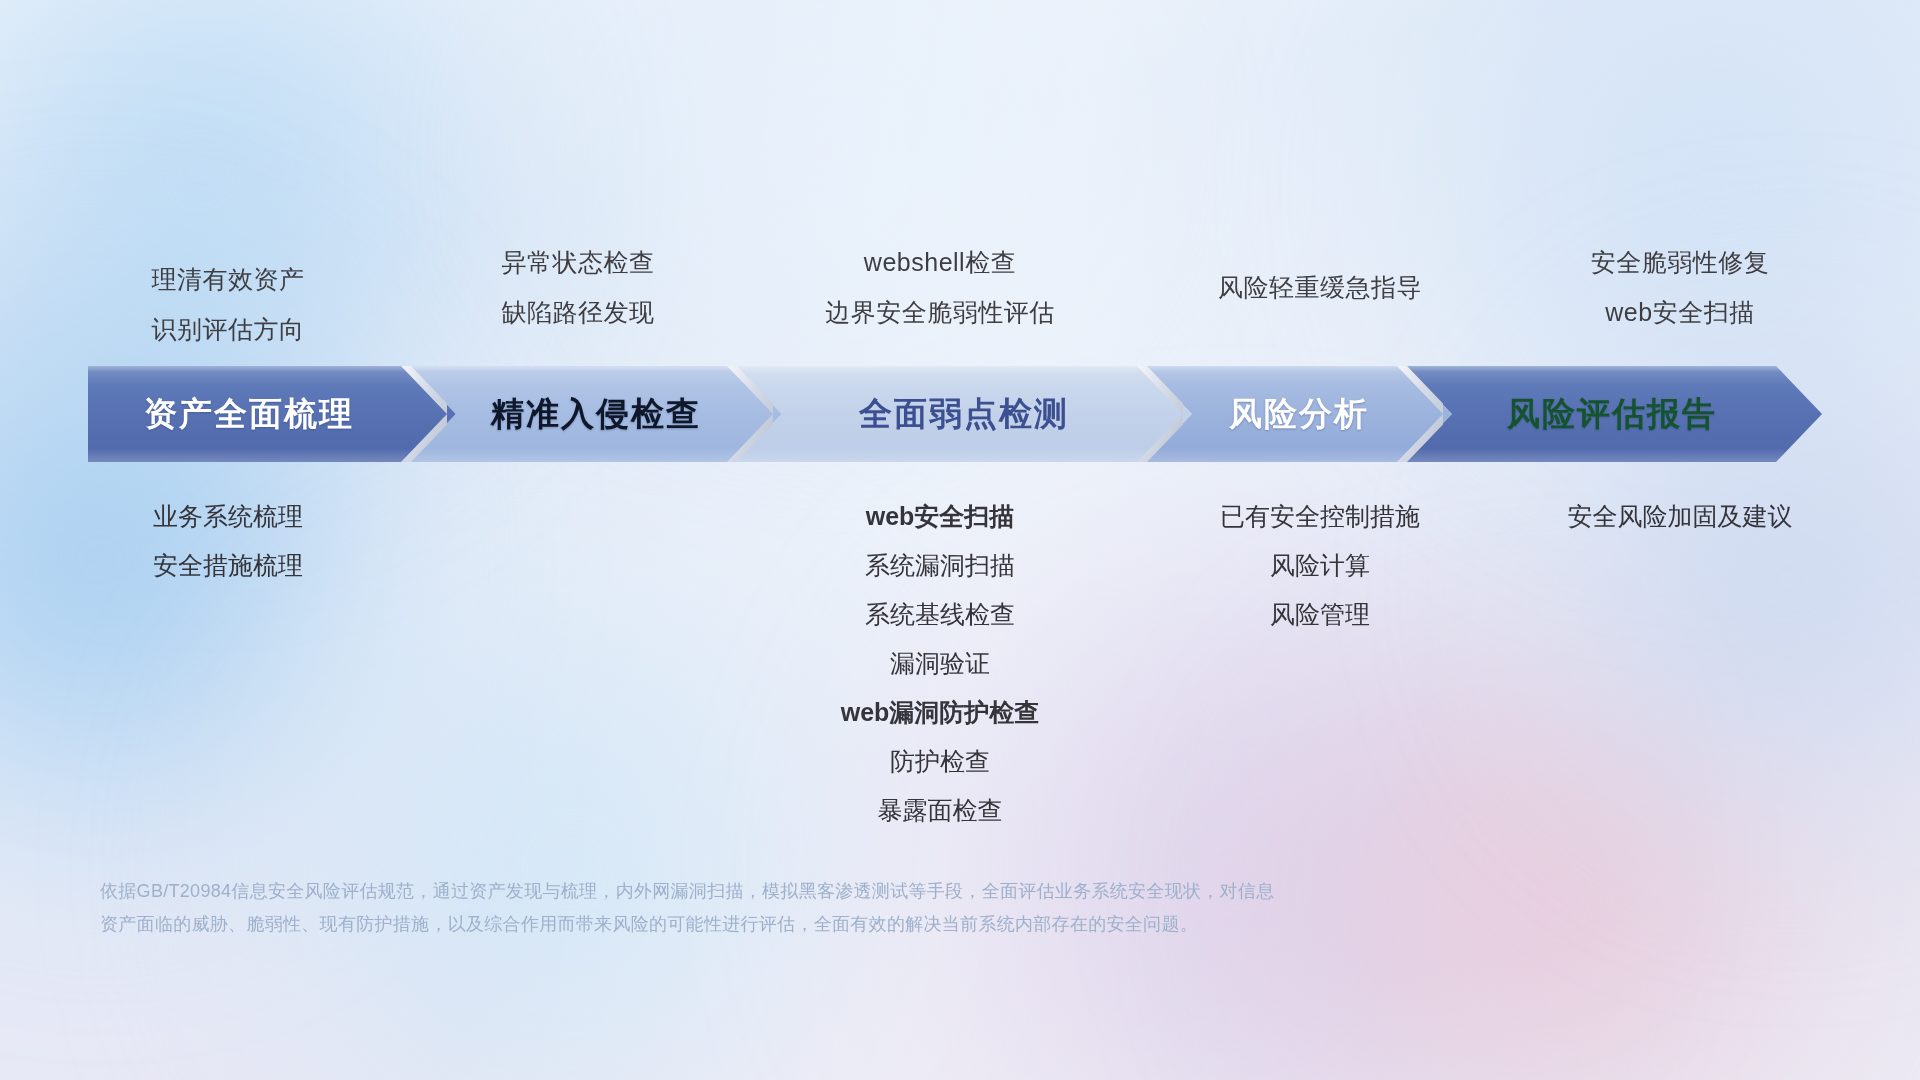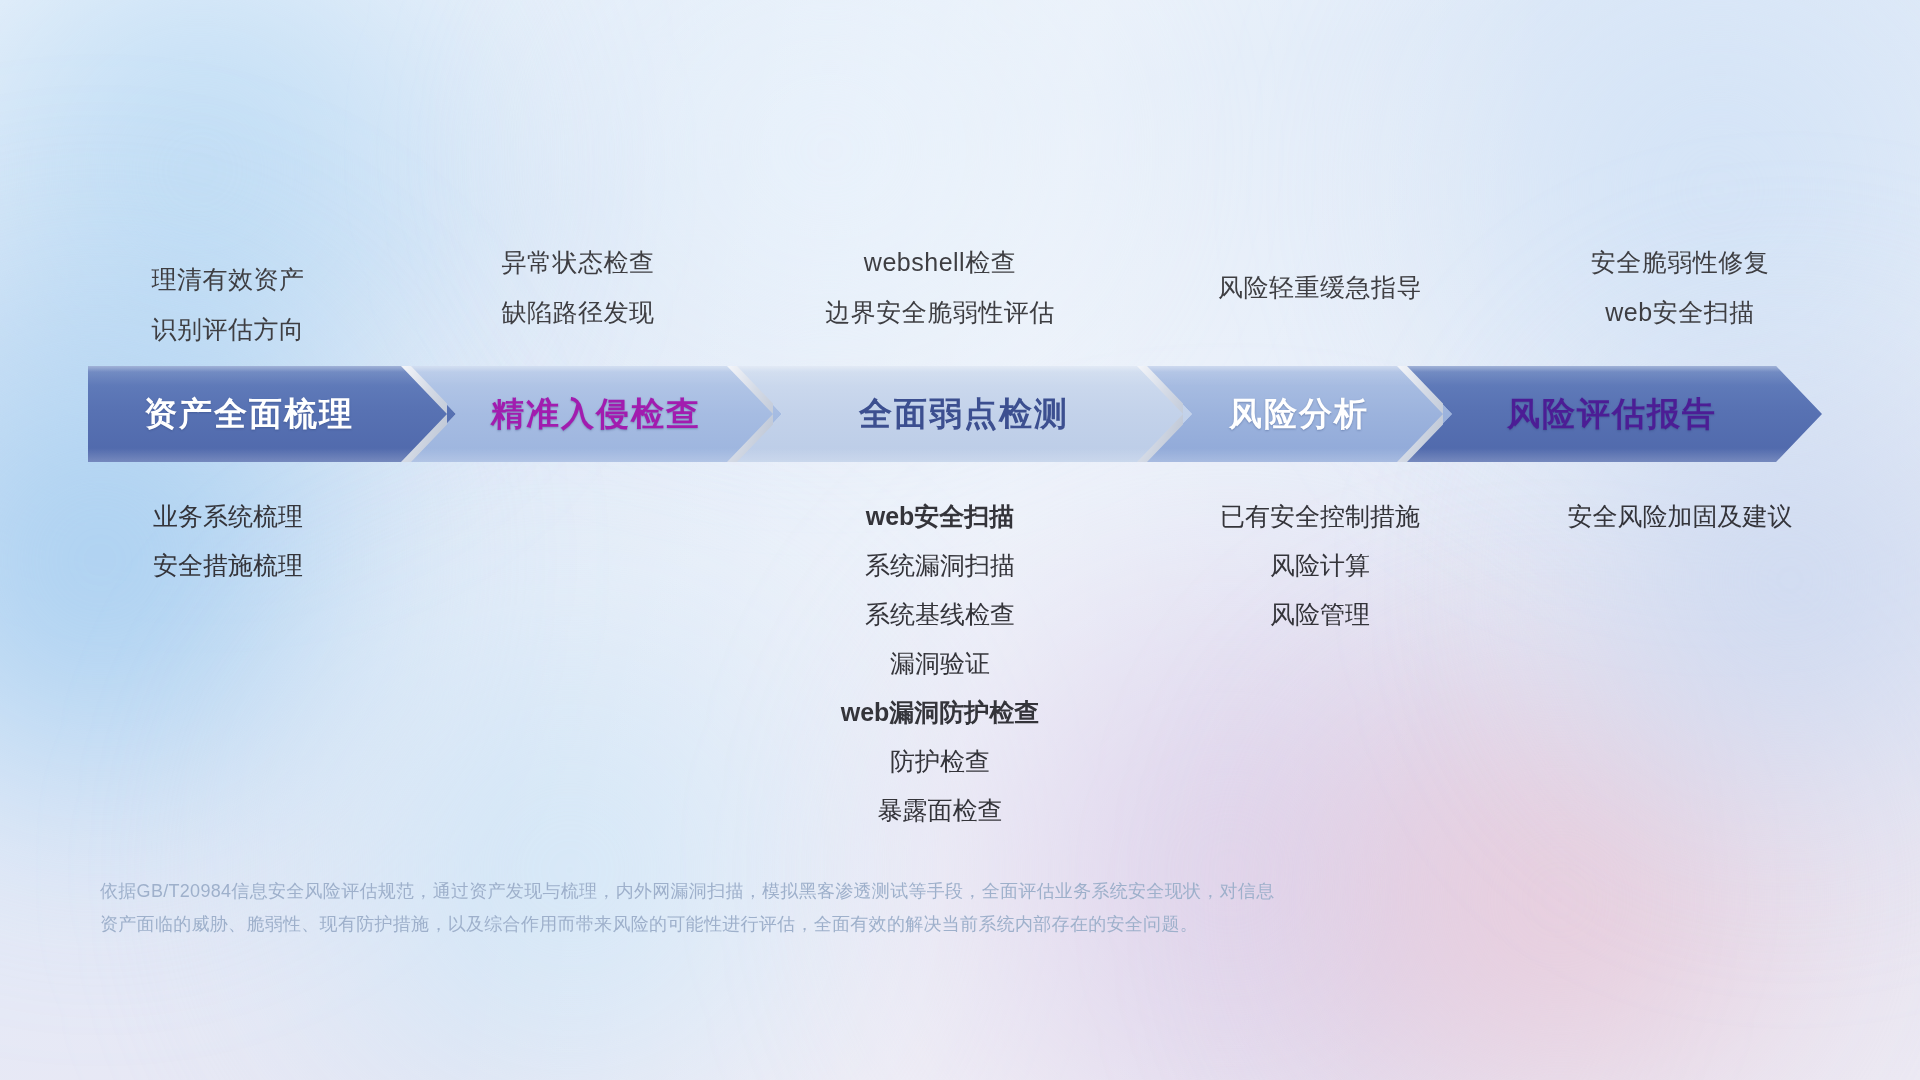--- a/index.html
+++ b/index.html
@@ -134,39 +134,39 @@
   <div class="chev-band" id="chev-band">
       <div class="chev" style="left: 88px; width: 368px;">
         <div class="shape" style="background: linear-gradient(rgb(100, 128, 189) 0%, rgb(88, 114, 179) 45%, rgb(79, 104, 171) 100%); clip-path: polygon(0px 0px, calc(100% - 46px) 0px, 100% 50%, calc(100% - 46px) 100%, 0px 100%);"></div>
         <div class="shape" style="background: linear-gradient(rgba(255, 255, 255, 0.4) 0px, rgba(255, 255, 255, 0.1) 6px, rgba(255, 255, 255, 0) 20px), linear-gradient(0deg, rgba(255, 255, 255, 0.22) 0px, rgba(255, 255, 255, 0) 14px); clip-path: polygon(0px 0px, calc(100% - 46px) 0px, 100% 50%, calc(100% - 46px) 100%, 0px 100%);"></div>
         <div class="label" style="color: rgb(255, 255, 255); padding-left: 0px; text-align: center; padding-right: 46px; text-shadow: rgba(40, 60, 110, 0.35) 0px 1px 2px;">资产全面梳理</div>
       </div>
       <div class="chev" style="left: 410px; width: 372px;">
         <div class="shape" style="background: linear-gradient(rgb(182, 201, 232) 0%, rgb(166, 188, 226) 50%, rgb(156, 180, 222) 100%); clip-path: polygon(0px 0px, calc(100% - 46px) 0px, 100% 50%, calc(100% - 46px) 100%, 0px 100%, 46px 50%);"></div>
         <div class="shape" style="background: linear-gradient(rgba(255, 255, 255, 0.4) 0px, rgba(255, 255, 255, 0.1) 6px, rgba(255, 255, 255, 0) 20px), linear-gradient(0deg, rgba(255, 255, 255, 0.22) 0px, rgba(255, 255, 255, 0) 14px); clip-path: polygon(0px 0px, calc(100% - 46px) 0px, 100% 50%, calc(100% - 46px) 100%, 0px 100%, 46px 50%);"></div>
         <div class="edge" style="left: -9px; background: linear-gradient(110deg, rgb(244, 246, 250) 0%, rgb(213, 219, 230) 45%, rgb(185, 194, 210) 100%); clip-path: polygon(0px 0px, 10px 0px, 56px 50%, 10px 100%, 0px 100%, 46px 50%);"></div>
-        <div class="label" style="color: #a21caf; padding-left: 46px; text-align: center; padding-right: 46px; text-shadow: rgba(40, 60, 110, 0.35) 0px 1px 2px;">精准入侵检查</div>
+        <div class="label" style="color: #0f172a; padding-left: 46px; text-align: center; padding-right: 46px; text-shadow: rgba(40, 60, 110, 0.35) 0px 1px 2px;">精准入侵检查</div>
       </div>
       <div class="chev" style="left: 736px; width: 456px;">
         <div class="shape" style="background: linear-gradient(rgb(207, 220, 239) 0%, rgb(195, 210, 234) 50%, rgb(187, 204, 231) 100%); clip-path: polygon(0px 0px, calc(100% - 46px) 0px, 100% 50%, calc(100% - 46px) 100%, 0px 100%, 46px 50%);"></div>
         <div class="shape" style="background: linear-gradient(rgba(255, 255, 255, 0.4) 0px, rgba(255, 255, 255, 0.1) 6px, rgba(255, 255, 255, 0) 20px), linear-gradient(0deg, rgba(255, 255, 255, 0.22) 0px, rgba(255, 255, 255, 0) 14px); clip-path: polygon(0px 0px, calc(100% - 46px) 0px, 100% 50%, calc(100% - 46px) 100%, 0px 100%, 46px 50%);"></div>
         <div class="edge" style="left: -9px; background: linear-gradient(110deg, rgb(244, 246, 250) 0%, rgb(213, 219, 230) 45%, rgb(185, 194, 210) 100%); clip-path: polygon(0px 0px, 10px 0px, 56px 50%, 10px 100%, 0px 100%, 46px 50%);"></div>
         <div class="label" style="color: rgb(60, 79, 144); padding-left: 46px; text-align: center; padding-right: 46px;">全面弱点检测</div>
       </div>
       <div class="chev" style="left: 1146px; width: 306px;">
         <div class="shape" style="background: linear-gradient(rgb(173, 193, 228) 0%, rgb(156, 179, 221) 50%, rgb(143, 168, 216) 100%); clip-path: polygon(0px 0px, calc(100% - 46px) 0px, 100% 50%, calc(100% - 46px) 100%, 0px 100%, 46px 50%);"></div>
         <div class="shape" style="background: linear-gradient(rgba(255, 255, 255, 0.4) 0px, rgba(255, 255, 255, 0.1) 6px, rgba(255, 255, 255, 0) 20px), linear-gradient(0deg, rgba(255, 255, 255, 0.22) 0px, rgba(255, 255, 255, 0) 14px); clip-path: polygon(0px 0px, calc(100% - 46px) 0px, 100% 50%, calc(100% - 46px) 100%, 0px 100%, 46px 50%);"></div>
         <div class="edge" style="left: -9px; background: linear-gradient(110deg, rgb(244, 246, 250) 0%, rgb(213, 219, 230) 45%, rgb(185, 194, 210) 100%); clip-path: polygon(0px 0px, 10px 0px, 56px 50%, 10px 100%, 0px 100%, 46px 50%);"></div>
         <div class="label" style="color: rgb(255, 255, 255); padding-left: 46px; text-align: center; padding-right: 46px; text-shadow: rgba(40, 60, 110, 0.35) 0px 1px 2px;">风险分析</div>
       </div>
       <div class="chev" style="left: 1406px; width: 416px;">
         <div class="shape" style="background: linear-gradient(rgb(100, 128, 189) 0%, rgb(88, 114, 179) 45%, rgb(79, 104, 171) 100%); clip-path: polygon(0px 0px, calc(100% - 46px) 0px, 100% 50%, calc(100% - 46px) 100%, 0px 100%, 46px 50%);"></div>
         <div class="shape" style="background: linear-gradient(rgba(255, 255, 255, 0.4) 0px, rgba(255, 255, 255, 0.1) 6px, rgba(255, 255, 255, 0) 20px), linear-gradient(0deg, rgba(255, 255, 255, 0.22) 0px, rgba(255, 255, 255, 0) 14px); clip-path: polygon(0px 0px, calc(100% - 46px) 0px, 100% 50%, calc(100% - 46px) 100%, 0px 100%, 46px 50%);"></div>
         <div class="edge" style="left: -9px; background: linear-gradient(110deg, rgb(244, 246, 250) 0%, rgb(213, 219, 230) 45%, rgb(185, 194, 210) 100%); clip-path: polygon(0px 0px, 10px 0px, 56px 50%, 10px 100%, 0px 100%, 46px 50%);"></div>
-        <div class="label" style="color: #4c1d95; padding-left: 46px; text-align: center; padding-right: 50px; text-shadow: rgba(40, 60, 110, 0.35) 0px 1px 2px;">风险评估报告</div>
+        <div class="label" style="color: #14532d; padding-left: 46px; text-align: center; padding-right: 50px; text-shadow: rgba(40, 60, 110, 0.35) 0px 1px 2px;">风险评估报告</div>
       </div>
     </div>
 
   <div class="bot-row" id="bot-row" style="position: absolute;">
       <div class="bot-cell" style="position: absolute; left: 63px; width: 330px; top: 0px;">
         <div class="item">业务系统梳理</div>
         <div class="item">安全措施梳理</div>
       </div>
       <div class="bot-cell" style="position: absolute; left: 740px; width: 400px; top: 0px;">
         <div class="item strong">web安全扫描</div>

